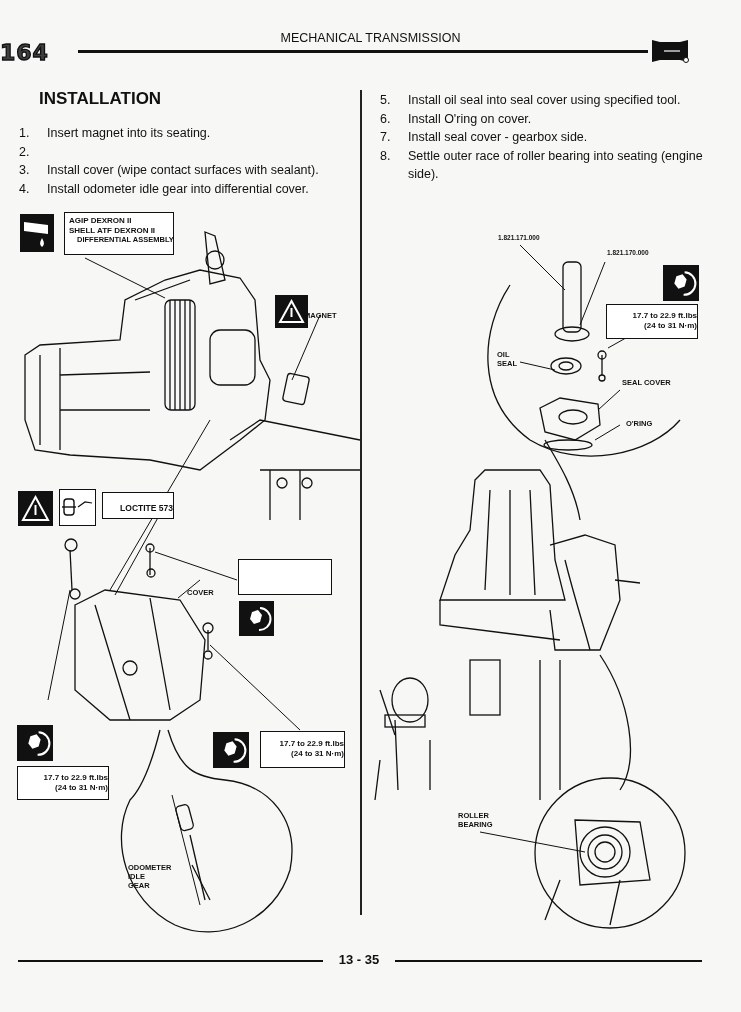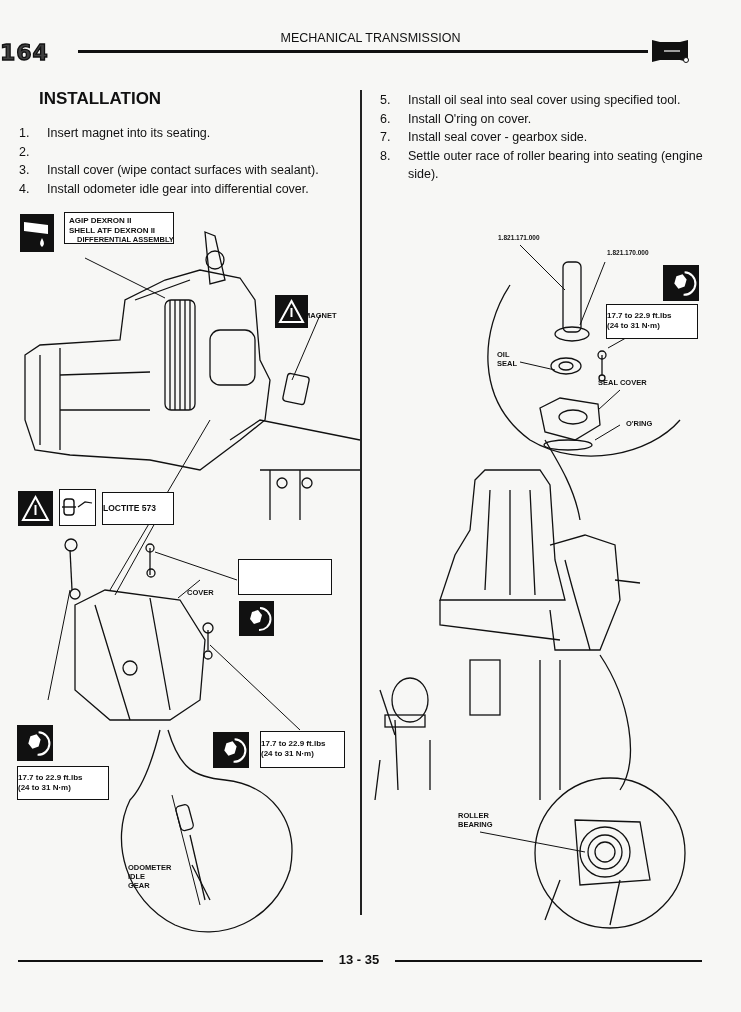--- a/index.html
+++ b/index.html
@@ -14,21 +14,21 @@
   .hdr-line { left: 78px; top: 50px; width: 570px; height: 3px; background: #111; }
   .hdr-title { left: 0; width: 741px; top: 31px; text-align: center; font-size: 12.5px; font-weight: normal; }
   .hdr-icon { left: 650px; top: 36px; width: 42px; height: 30px; }
   .section-title { left: 19px; top: 89px; font-size: 17px; font-weight: bold; margin-left: 20px; }
   .steps { font-size: 12.5px; line-height: 18.5px; margin: 0; padding: 0; list-style: none; }
   .steps li { display: flex; }
   .steps .num { width: 28px; flex: none; }
   .col-left { left: 19px; top: 124px; width: 340px; }
   .col-right { left: 380px; top: 91px; width: 330px; }
   .divider { left: 360px; top: 90px; width: 2px; height: 825px; background: #222; }
-  .box { border: 1.6px solid #111; background: #fff; font-weight: bold; text-align: left;
+  .box { border: 1.6px solid #111; background: #fff; font-weight: bold; text-align: right;
     font-size: 8px; line-height: 10px; box-sizing: border-box; }
   .lbl { font-size: 7.5px; font-weight: bold; line-height: 9px; }
   .footer-line-l { left: 18px; top: 960px; width: 305px; height: 2px; background: #111; }
   .footer-line-r { left: 395px; top: 960px; width: 307px; height: 2px; background: #111; }
   .page-num { left: 323px; top: 952px; width: 72px; text-align: center; font-weight: bold; font-size: 13px; }
   svg.art { position: absolute; left: 0; top: 0; }
 </style>
 </head>
 <body>
 
@@ -173,21 +173,21 @@
     <path d="M480 832 L585 852" stroke-width="1"></path>
     <path d="M560 880 L545 920 M620 880 L610 925"></path>
   </g>
 </svg>
 
 <svg class="abs" style="left:20px;top:214px;width:34px;height:38px" viewBox="0 0 34 38">
   <rect width="34" height="38" fill="#111"></rect>
   <path d="M4 8 L28 11 L28 20 L4 17 Z" fill="#fff"></path>
   <path d="M22 24 C20 28 19 30 22 33 C25 30 24 28 22 24 Z" fill="#fff"></path>
 </svg>
-<div class="abs box" style="left:64px;top:212px;width:110px;height:32px;text-align:left;padding:3px 4px;">
+<div class="abs box" style="left:64px;top:212px;width:110px;height:43px;text-align:left;padding:3px 4px;">
   <div>AGIP DEXRON II</div>
   <div>SHELL ATF DEXRON II</div>
 </div>
 <div class="abs lbl" style="left:65px;top:235px;padding-left:12px;">DIFFERENTIAL ASSEMBLY</div>
 
 <svg class="abs" style="left:275px;top:295px;width:33px;height:33px" viewBox="0 0 33 33">
   <rect width="33" height="33" fill="#111"></rect>
   <path d="M16.5 6 L28 27 L5 27 Z" fill="none" stroke="#fff" stroke-width="2"></path>
   <line x1="16.5" y1="13" x2="16.5" y2="22" stroke="#fff" stroke-width="2"></line>
 </svg>
@@ -197,21 +197,21 @@
   <rect width="35" height="35" fill="#111"></rect>
   <path d="M17.5 6 L30 29 L5 29 Z" fill="none" stroke="#fff" stroke-width="2"></path>
   <line x1="17.5" y1="14" x2="17.5" y2="24" stroke="#fff" stroke-width="2"></line>
 </svg>
 <svg class="abs" style="left:59px;top:489px;width:37px;height:37px" viewBox="0 0 37 37">
   <rect x="0.5" y="0.5" width="36" height="36" fill="#fff" stroke="#111"></rect>
   <rect x="5" y="10" width="10" height="16" rx="3" fill="none" stroke="#111" stroke-width="1.4"></rect>
   <line x1="3" y1="18" x2="17" y2="18" stroke="#111" stroke-width="1.4"></line>
   <path d="M19 18 L26 13 L33 14" fill="none" stroke="#111" stroke-width="1.2"></path>
 </svg>
-<div class="abs box" style="left:102px;top:492px;width:72px;height:33px;line-height:30px;font-size:8.5px;">LOCTITE 573</div>
+<div class="abs box" style="left:102px;top:492px;width:72px;height:27px;line-height:30px;font-size:8.5px;">LOCTITE 573</div>
 
 <div class="abs box" style="left:238px;top:559px;width:94px;height:36px;"></div>
 <div class="abs lbl" style="left:187px;top:588px;">COVER</div>
 
 <svg class="abs" style="left:239px;top:601px;width:35px;height:35px" viewBox="0 0 35 35">
   <rect width="35" height="35" fill="#111"></rect>
   <polygon points="13,11 19,9 23,14 21,21 15,23 11,18" fill="#fff"></polygon>
   <path d="M21 7 A11 11 0 0 1 20 29" fill="none" stroke="#fff" stroke-width="2"></path>
 </svg>
 <svg class="abs" style="left:17px;top:725px;width:36px;height:36px" viewBox="0 0 35 35">
@@ -248,21 +248,21 @@
   <path d="M21 7 A11 11 0 0 1 20 29" fill="none" stroke="#fff" stroke-width="2"></path>
 </svg>
 <div class="abs box" style="left:606px;top:304px;width:92px;height:35px;padding-top:6px;">
   <div>17.7 to 22.9 ft.lbs</div>
   <div>(24 to 31 N·m)</div>
 </div>
 <div class="abs lbl" style="left:497px;top:350px;">
   <div>OIL</div>
   <div>SEAL</div>
 </div>
-<div class="abs lbl" style="left:598px;top:378px;">SEAL COVER</div>
+<div class="abs lbl" style="left:622px;top:378px;">SEAL COVER</div>
 <div class="abs lbl" style="left:626px;top:419px;">O'RING</div>
 <div class="abs lbl" style="left:458px;top:811px;">
   <div>ROLLER</div>
   <div>BEARING</div>
 </div>
 
 <div class="abs footer-line-l"></div>
 <div class="abs page-num">13 - 35</div>
 <div class="abs footer-line-r"></div>
 

